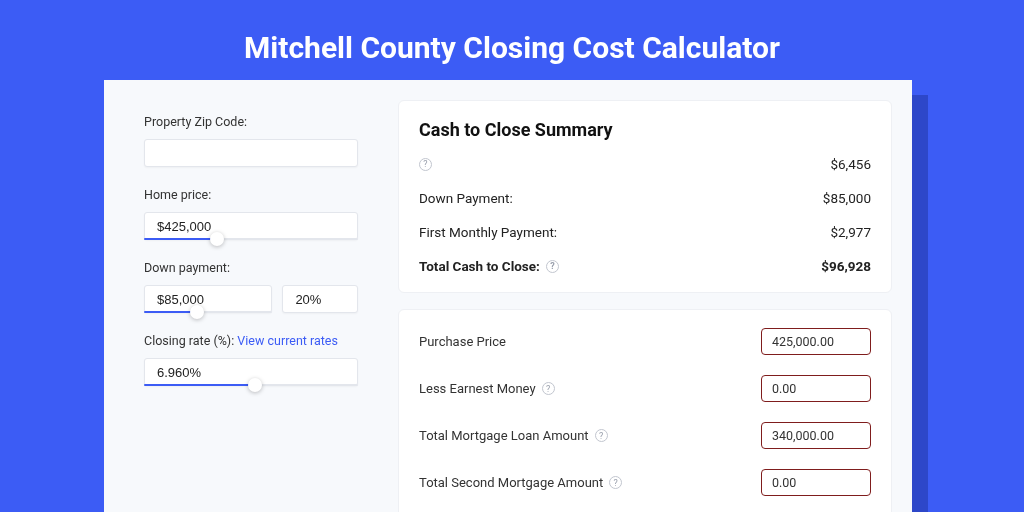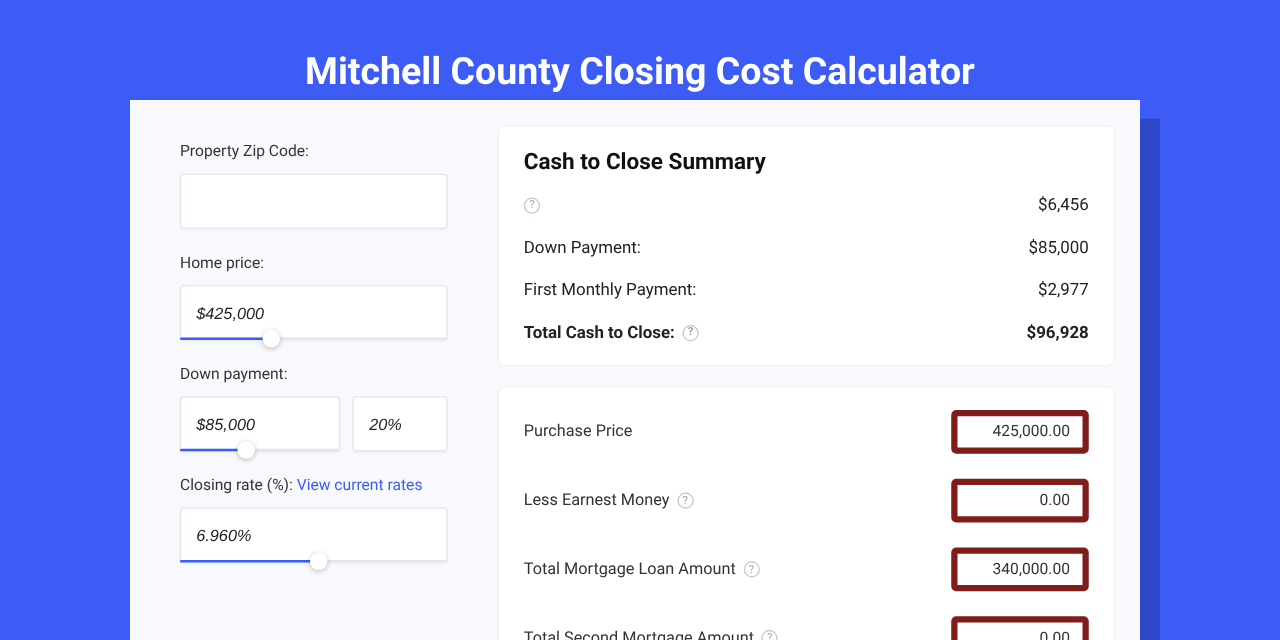--- a/index.html
+++ b/index.html
@@ -1,29 +1,28 @@
 <!DOCTYPE html>
 <html><head>
 <meta charset="utf-8">
 <style>
   * { box-sizing: border-box; margin: 0; padding: 0; }
   html, body { width: 1024px; height: 512px; overflow: hidden; font-family: -apple-system, BlinkMacSystemFont, "Segoe UI", Roboto, Arial, sans-serif; }
   body { background: #3c5cf5; position: relative; }
-  .page-title { color: #fff; font-size: 30px; font-weight: 700; text-align: center; padding-top: 40px; }
+  .page-title { color: #fff; font-size: 30px; font-weight: 700; text-align: center; padding-top: 30px; }
   .panel-shadow { position: absolute; left: 120px; top: 95px; width: 808px; height: 460px; background: #2d47c9; }
   .panel { position: absolute; left: 104px; top: 80px; width: 808px; height: 460px; background: #f7f9fc; display: flex; }
   .left-col { width: 280px; padding: 34px 26px 0 40px; }
   .field { margin-bottom: 20px; }
   .label { font-size: 12.5px; color: #333; margin-bottom: 10px; display: block; }
   .input-wrap { position: relative; }
   .text-input {
-    width: 100%; height: 44px; background: #fff; border: 1px solid #e3e6ec;
+    width: 100%; height: 28px; background: #fff; border: 1px solid #e3e6ec;
     border-radius: 3px; font-size: 13px; color: #222; padding: 0 12px;
     box-shadow: 0 1px 2px rgba(0,0,0,0.04);
-    font-style: italic;
   }
   .text-input::placeholder { color: #999; }
   .row { display: flex; gap: 10px; }
   .row .col-a { flex: 0 0 60%; }
   .row .col-b { flex: 1; }
   .slider-track { position: relative; height: 0; }
   .slider-bar { position:absolute; left:0;right:0;top:-2px;height:2px;background:#e3e6ec;border-radius:2px; }
   .slider-fill { position:absolute; left:0;top:-2px;height:2px;background:#3c5cf5;border-radius:2px; }
   .slider-thumb {
     position:absolute; top:-8px; width:14px;height:14px;background:#fff;border-radius:50%;
@@ -33,21 +32,21 @@
   .right-col { flex:1; padding: 20px 20px 0 14px; }
   .card { background:#fff; border:1px solid #eef0f4; border-radius:6px; padding:18px 20px; margin-bottom:16px; }
   .card-title { font-size:18px; font-weight:700; color:#111; margin-bottom:16px; }
   .sum-row { display:flex; justify-content:space-between; align-items:center; font-size:13.5px; color:#222; margin-bottom:18px; }
   .sum-row:last-child { margin-bottom:0; }
   .sum-row.bold { font-weight:700; }
   .sum-label { display:flex; align-items:center; gap:6px; }
   .help { width:13px;height:13px;border:1px solid #c2c6cf;border-radius:50%;display:inline-flex;align-items:center;justify-content:center;font-size:9px;color:#9aa0ad; }
   .ws-row { display:flex; justify-content:space-between; align-items:center; font-size:13px; color:#333; margin-bottom:20px; }
   .ws-row .val {
-    min-width:110px;text-align:right;background:#fff;border:5px solid #7f1d1d;border-radius:4px;
+    min-width:110px;background:#fff;border:1px solid #7f1d1d;border-radius:4px;
     padding:5px 10px;font-size:12.5px;color:#333;
   }
   .ws-row .lab { display:flex; align-items:center; gap:6px; }
 </style>
 </head>
 <body>
 
 <h1 class="page-title">Mitchell County Closing Cost Calculator</h1>
 
 <div class="panel-shadow"></div>

